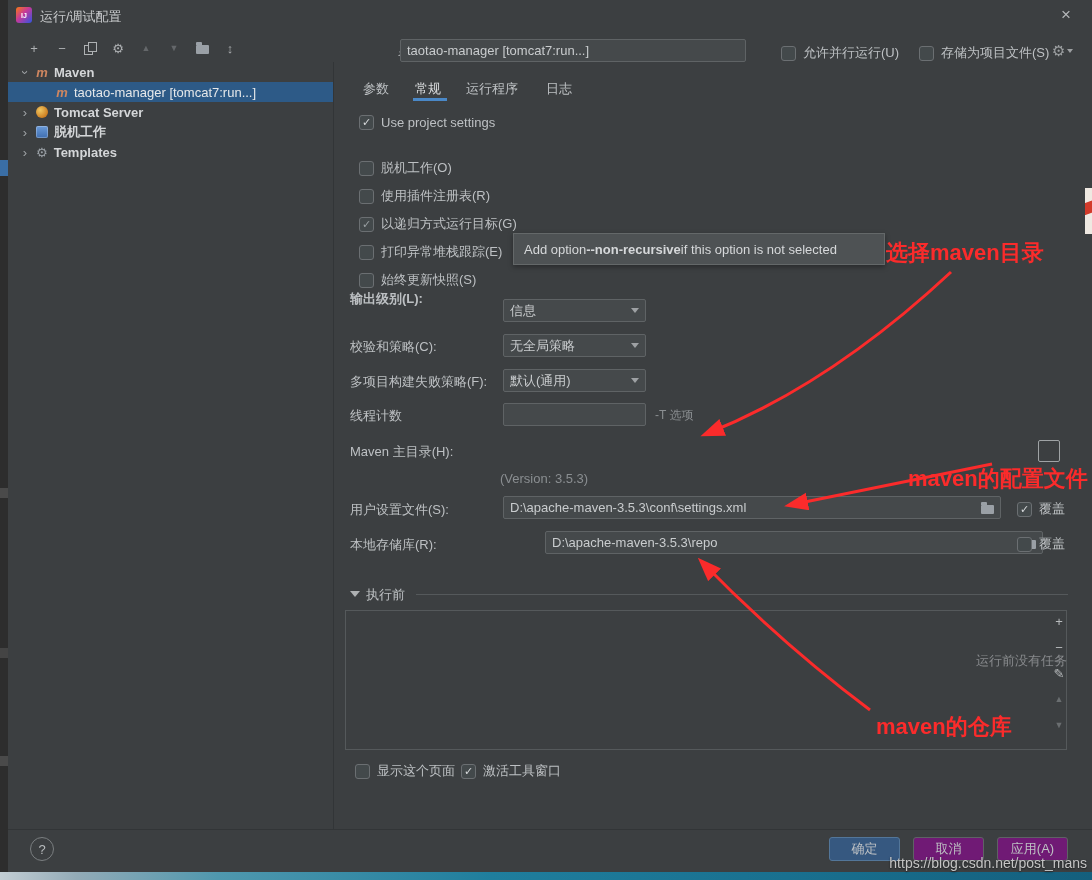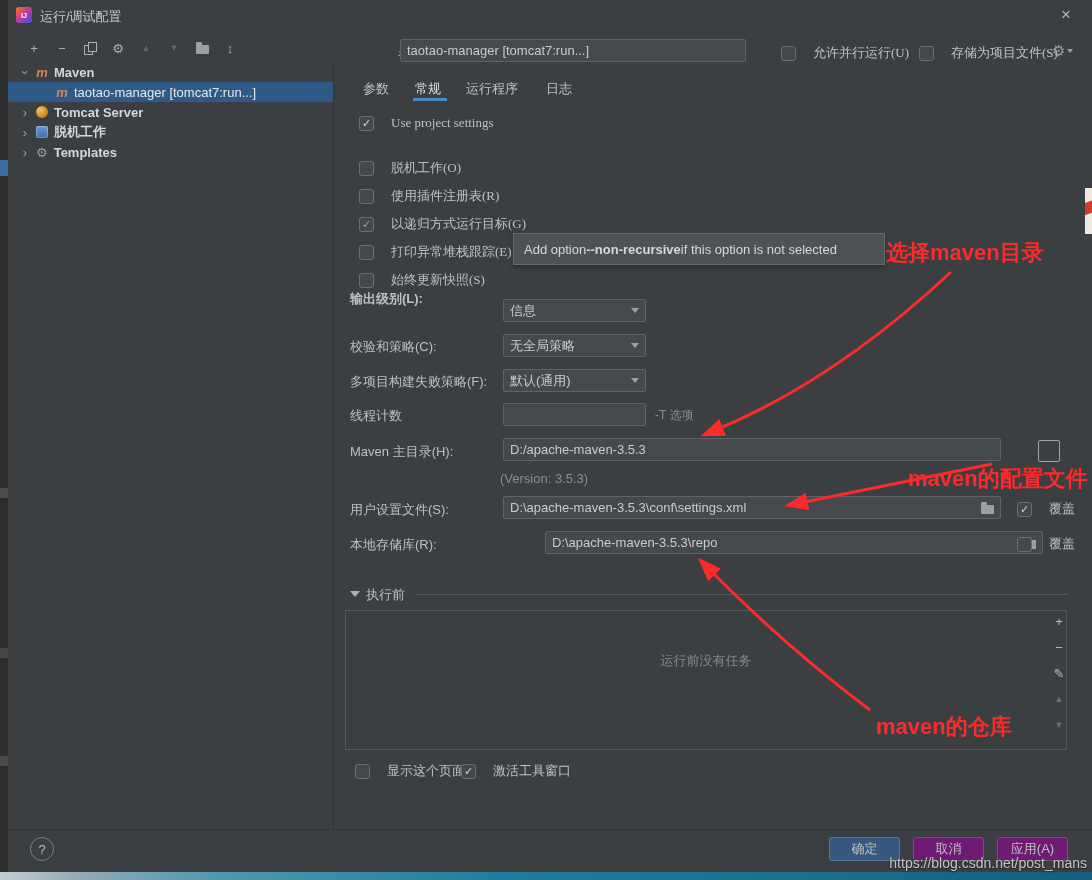--- a/index.html
+++ b/index.html
@@ -48,36 +48,36 @@
   .vdivider{position:absolute;left:325px;top:62px;width:1px;height:768px;background:#323537;}
   .hsep{position:absolute;left:0;right:0;top:829px;height:1px;background:#323537;}
   
   .lbl{position:absolute;color:#bdc0c3;font-size:13px;white-space:nowrap;}
   .lbl.dim{color:#8a8e91;}
   .field{position:absolute;background:#45494b;border:1px solid #5f6365;border-radius:2px;color:#c9ccce;
     font-size:13px;padding:0 6px;display:flex;align-items:center;box-sizing:border-box;height:23px;}
   .combo-arrow{margin-left:auto;width:0;height:0;border-left:4px solid transparent;border-right:4px solid transparent;border-top:5px solid #9ea1a4;}
   .field .ftext{overflow:hidden;white-space:nowrap;}
   .field .spacer{margin-left:auto;}
-  .cb{position:absolute;display:flex;align-items:center;gap:17px;color:#bdc0c3;font-size:13px;cursor:pointer;white-space:nowrap;font-family:Liberation Serif, serif;}
+  .cb{position:absolute;display:flex;align-items:center;gap:7px;color:#bdc0c3;font-size:13px;cursor:pointer;white-space:nowrap;}
   .cb .box{width:15px;height:15px;background:#43494b;border:1px solid #6b6f72;border-radius:3px;box-sizing:border-box;
     display:flex;align-items:center;justify-content:center;font-size:11px;color:#d8dadc;flex:0 0 auto;}
   .cb.checked .box::before{content:"✓";}
   .cb.dimchk .box::before{color:#9aa0a3;}
   .tab{position:absolute;color:#bdc0c3;font-size:13px;cursor:pointer;}
   .tab-underline{position:absolute;left:405px;top:98px;width:34px;height:3px;background:#4a88c7;}
   .tooltip{position:absolute;left:505px;top:233px;width:372px;height:32px;background:#4e5254;border:1px solid #646869;
     box-sizing:border-box;display:flex;align-items:center;padding:0 10px;color:#d6d8da;font-size:13px;white-space:nowrap;
     box-shadow:0 2px 5px rgba(0,0,0,.35);}
   .tooltip b{font-weight:bold;}
   .browse-sq{position:absolute;left:1030px;top:440px;width:22px;height:22px;border:1px solid #9fa3a5;border-radius:2px;box-sizing:border-box;cursor:pointer;}
   .disc{position:absolute;left:342px;top:591px;width:0;height:0;border-left:5px solid transparent;border-right:5px solid transparent;border-top:6px solid #aeb1b3;}
   .sec-line{position:absolute;left:408px;top:594px;width:652px;height:1px;background:#55595b;}
   .bl-panel{position:absolute;left:337px;top:610px;width:722px;height:140px;border:1px solid #55595b;box-sizing:border-box;}
-  .bl-empty{position:absolute;left:337px;top:652px;width:722px;text-align:center;color:#87898c;font-size:13px;}
+  .bl-empty{position:absolute;left:337px;top:652px;width:722px;text-align:right;color:#87898c;font-size:13px;}
   .bl-ico{position:absolute;left:1043px;width:16px;height:18px;display:flex;align-items:center;justify-content:center;color:#b9bcbe;font-size:13px;cursor:pointer;}
   .bl-ico.dim{color:#6a6e70;font-size:9px;}
   .btn{position:absolute;top:837px;width:71px;height:24px;background:#701a75;border:1px solid #5e6264;border-radius:3px;
     color:#bdc0c3;font-size:13px;display:flex;align-items:center;justify-content:center;cursor:pointer;box-sizing:border-box;}
   .btn.primary{background:#365880;border-color:#537699;}
   .help-circle{position:absolute;left:22px;top:837px;width:24px;height:24px;border:1px solid #7a7e80;border-radius:50%;
     color:#b9bcbe;display:flex;align-items:center;justify-content:center;font-size:13px;box-sizing:border-box;cursor:pointer;}
   .hdr-gear{position:absolute;left:1044px;top:42px;color:#9da0a2;font-size:15px;display:flex;align-items:center;gap:2px;cursor:pointer;}
   .hdr-gear .ga{width:0;height:0;border-left:3px solid transparent;border-right:3px solid transparent;border-top:4px solid #9da0a2;}
   
@@ -221,23 +221,20 @@
     <span class="combo-arrow"></span>
   </div>
 
   <div class="lbl" style="left:342px;top:407px;">线程计数</div>
   <div class="field" style="left:495px;top:403px;width:143px;">
     <span class="ftext"></span>
   </div>
   <div class="lbl dim" style="left:647px;top:407px;font-size:12px;">-T 选项</div>
 
   <div class="lbl" style="left:342px;top:443px;">Maven 主目录(H):</div>
-  <div class="field" style="left:495px;top:438px;width:498px;">
-    <span class="ftext">D:/apache-maven-3.5.3</span>
-  </div>
   <div class="browse-sq"></div>
   <div class="lbl dim" style="left:492px;top:471px;">(Version: 3.5.3)</div>
 
   <div class="lbl" style="left:342px;top:501px;">用户设置文件(S):</div>
   <div class="field" style="left:495px;top:496px;width:498px;">
     <span class="ftext">D:\apache-maven-3.5.3\conf\settings.xml</span>
     <span class="spacer"></span>
     <span class="icon-folder"></span>
   </div>
   <div class="cb checked" style="left:1009px;top:500px;">

